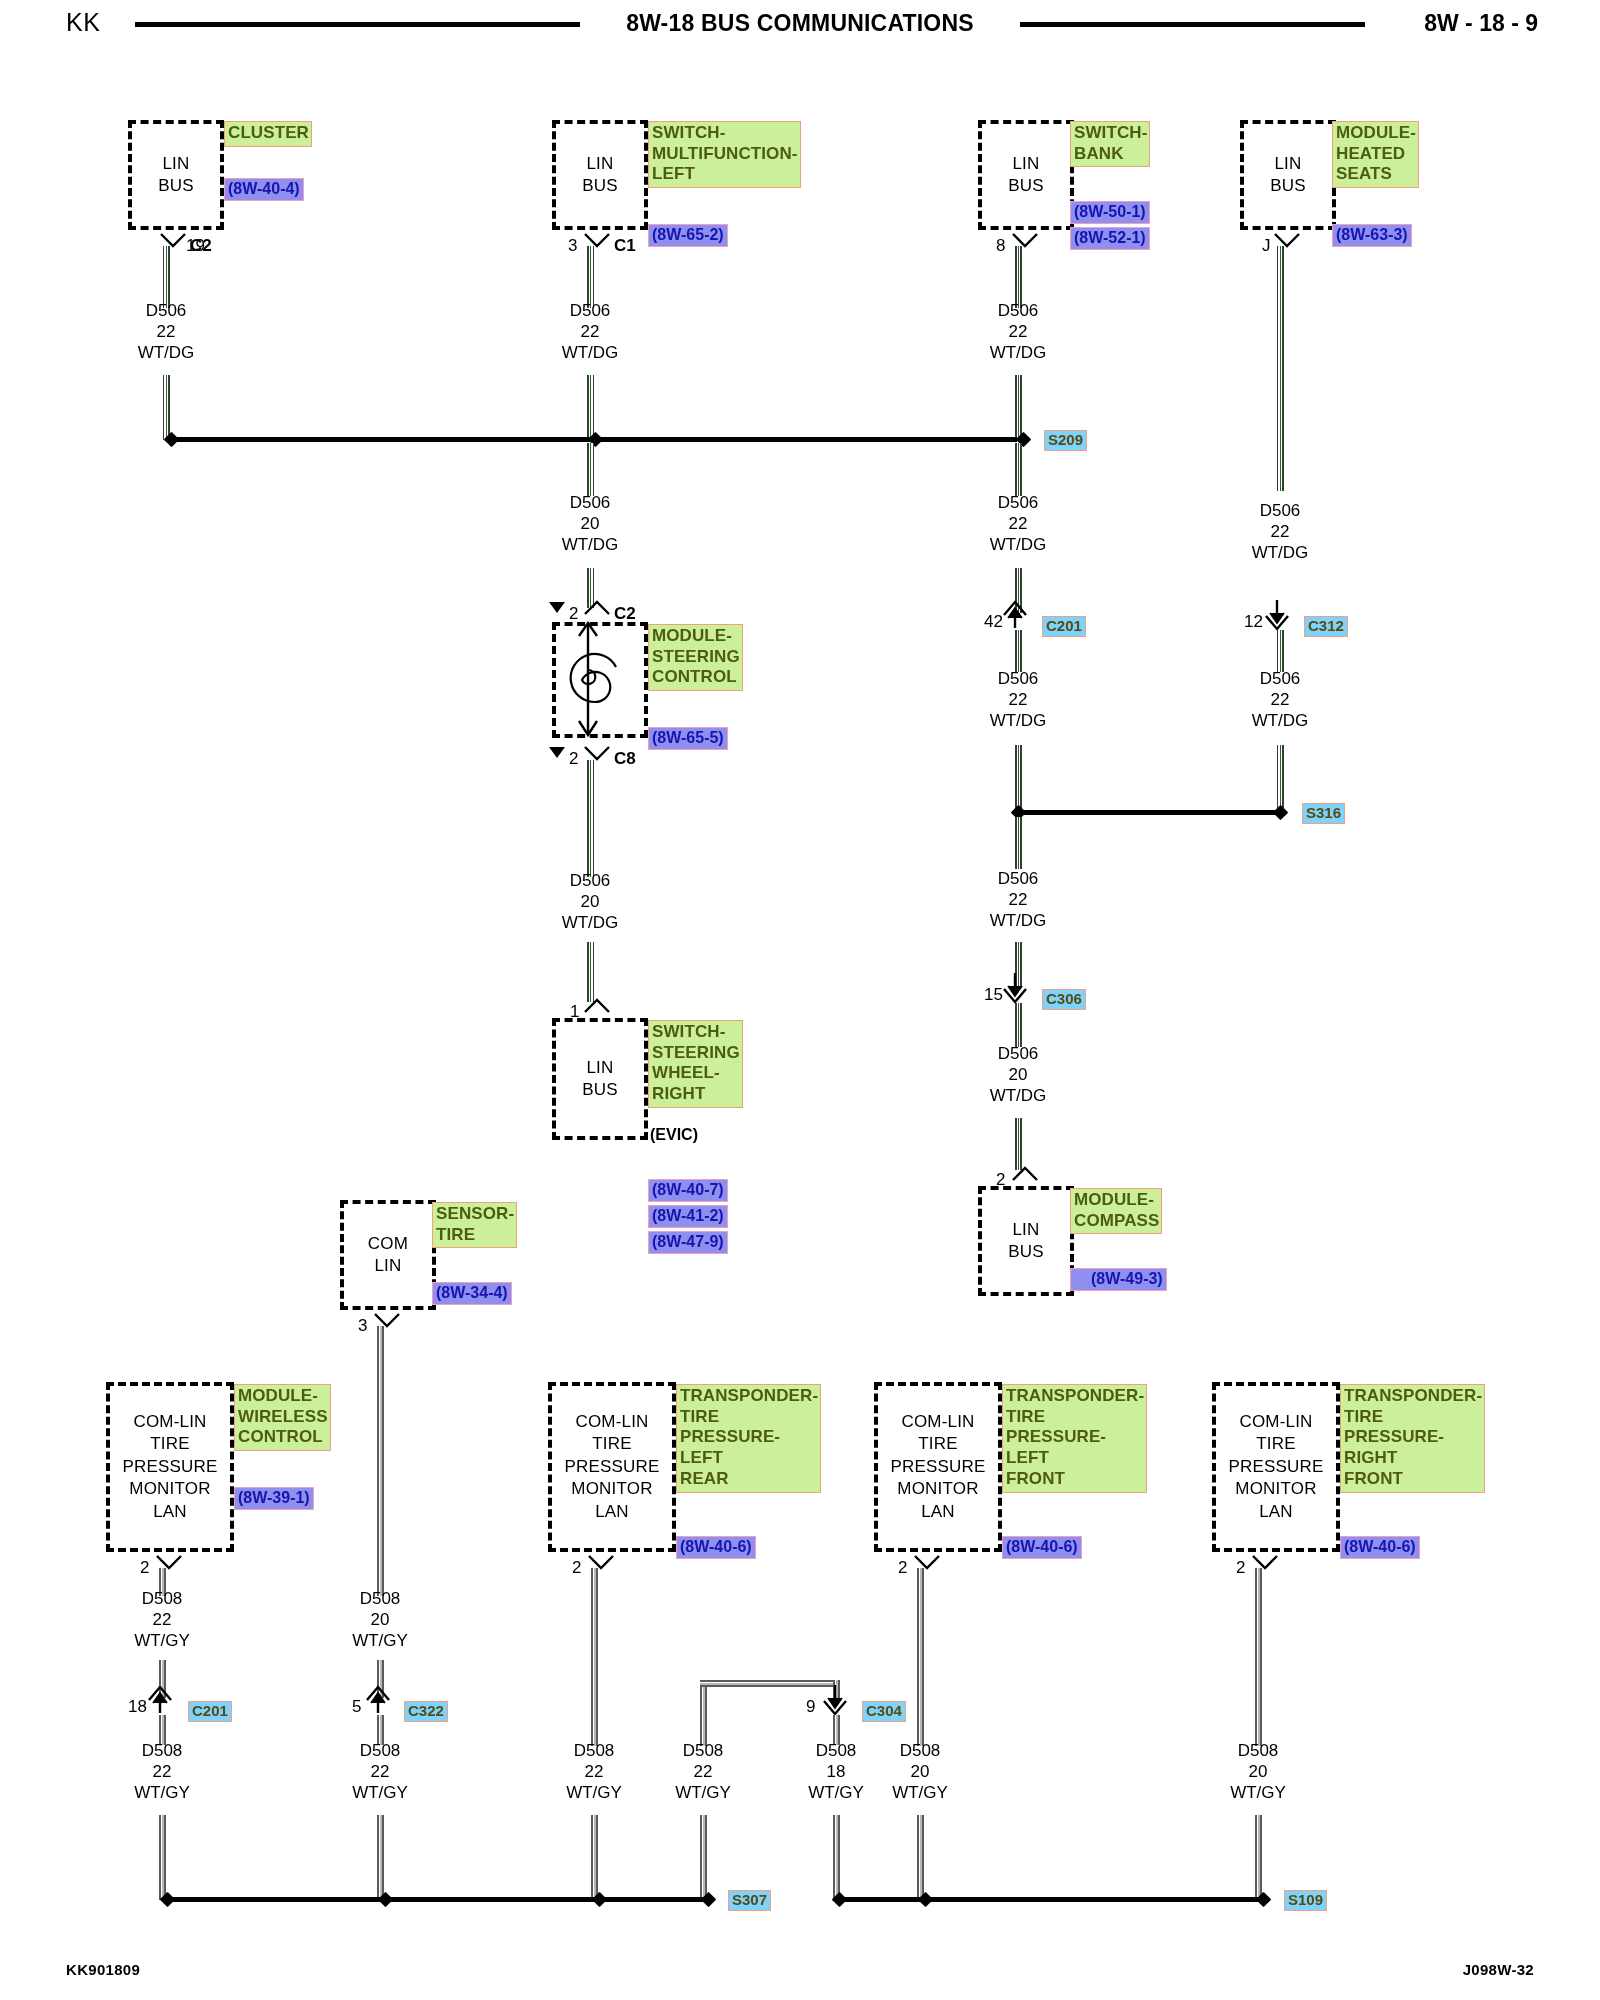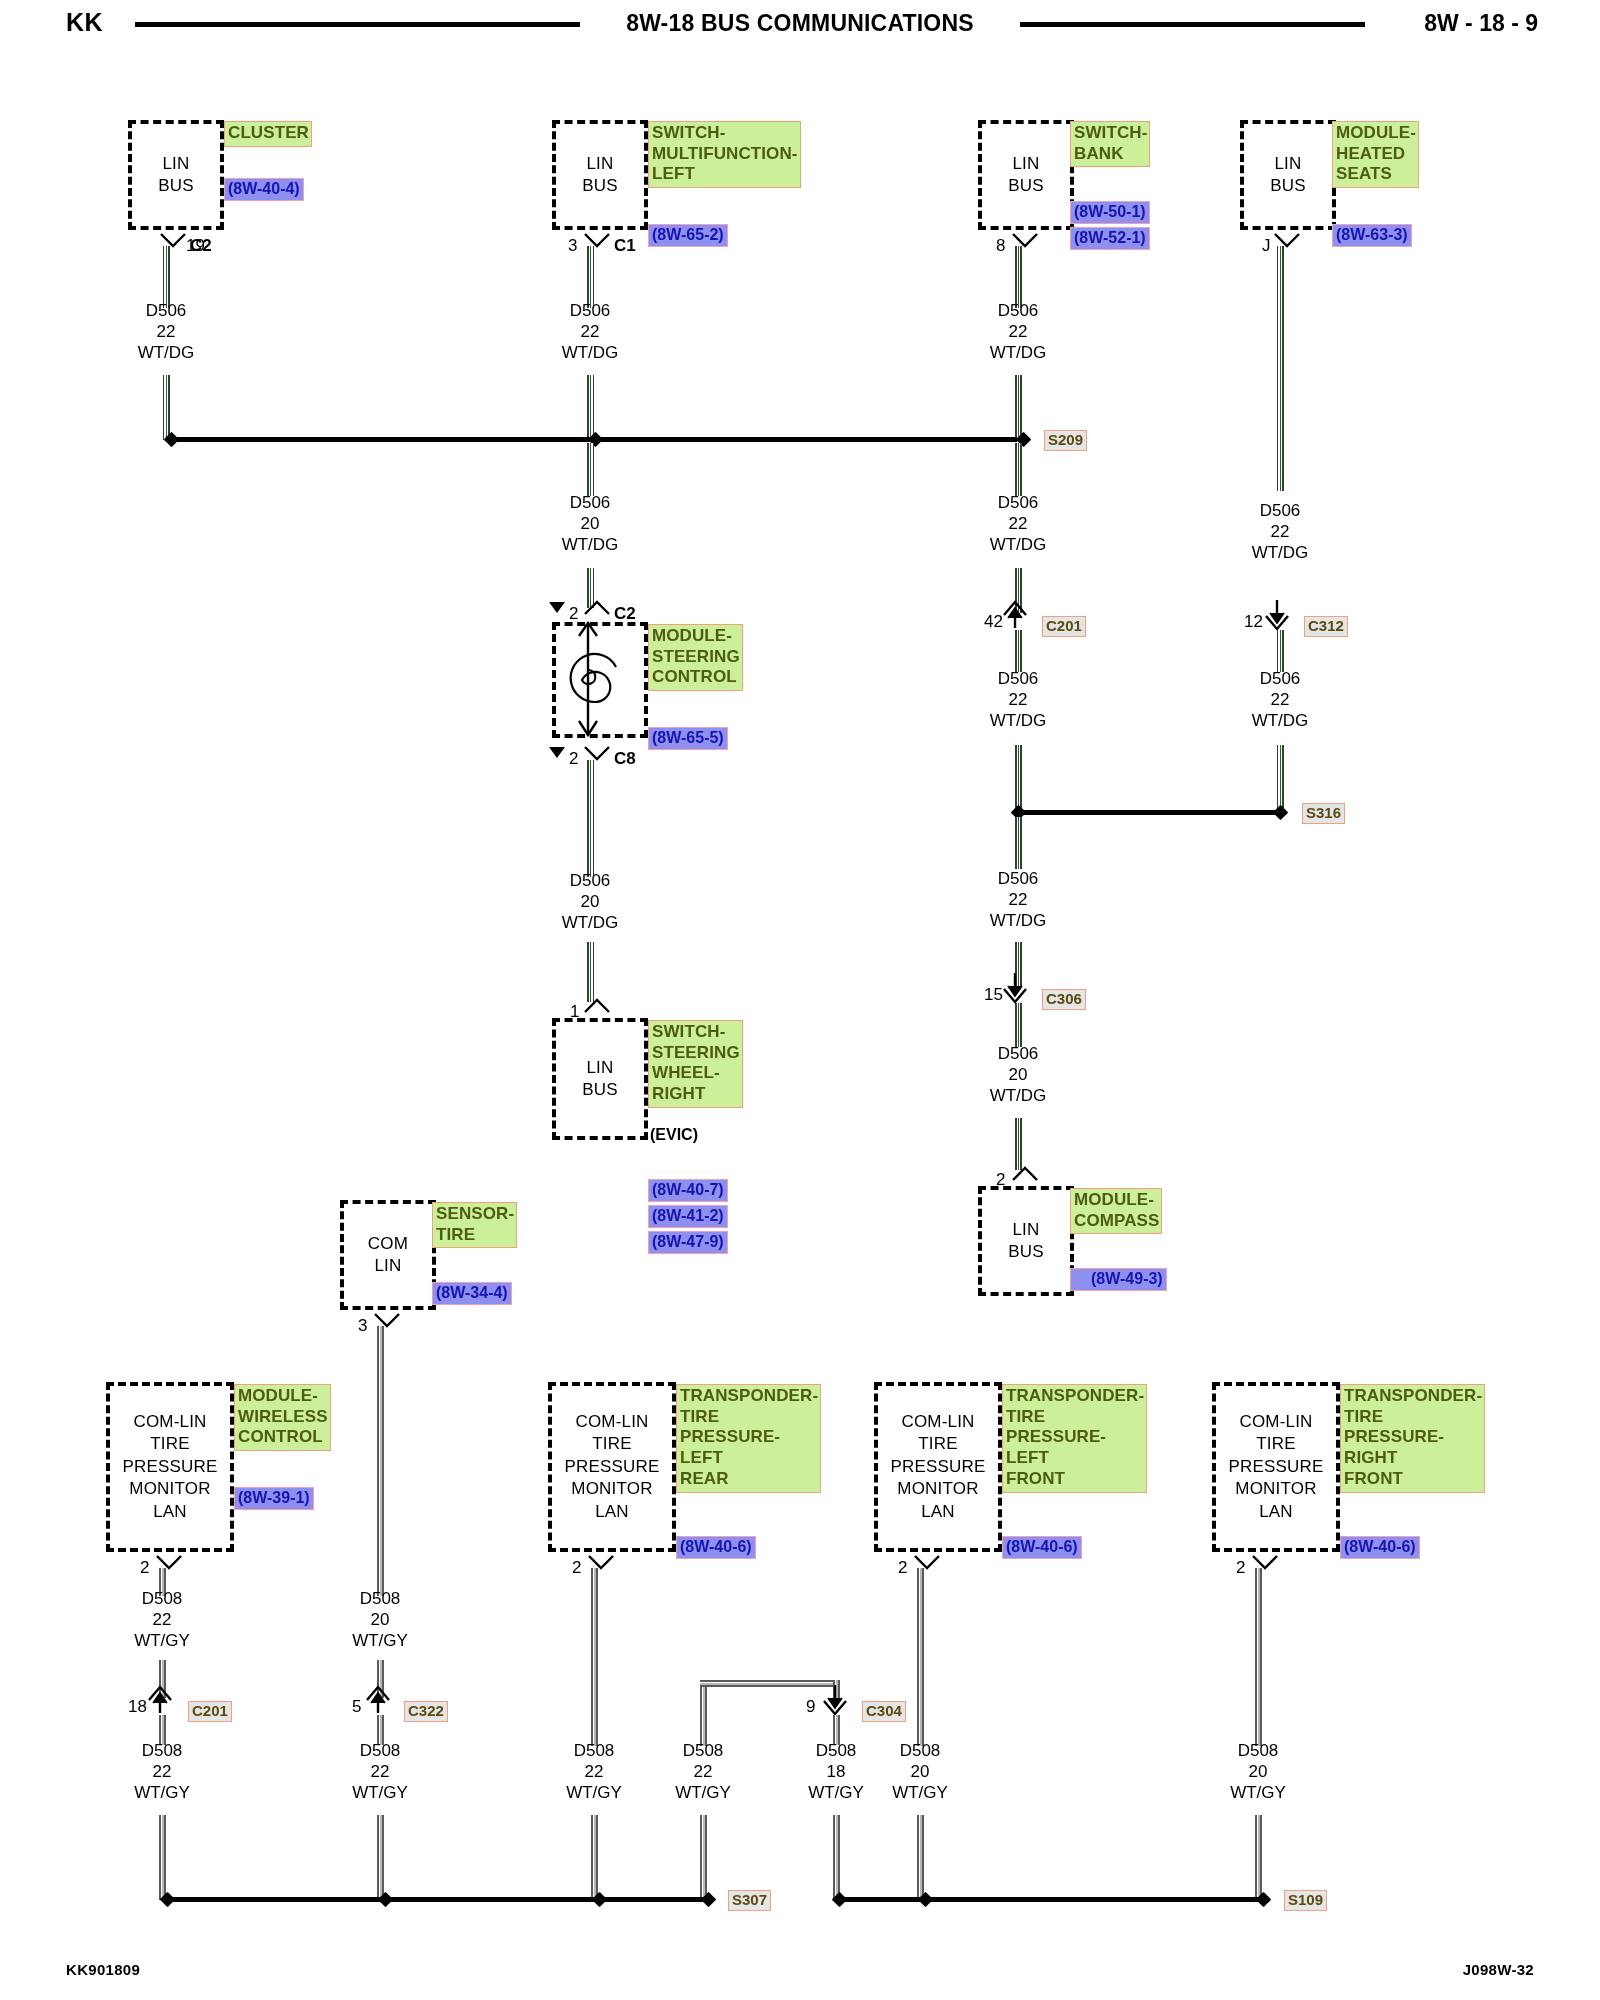--- a/index.html
+++ b/index.html
@@ -4,21 +4,21 @@
 <style>
   html,body{margin:0;padding:0;background:#fff;}
   body{
     width:1600px;height:2000px;position:relative;
     font-family:"Liberation Sans", sans-serif;
     color:#000;overflow:hidden;
   }
   .abs{position:absolute;}
 
   
-  #hdr-left{left:66px;top:8px;font-size:25px;font-weight:bold;letter-spacing:.5px;text-align:center;}
+  #hdr-left{left:66px;top:8px;font-size:25px;font-weight:normal;letter-spacing:.5px;text-align:center;}
   #hdr-title{left:0;top:10px;width:1600px;text-align:center;font-size:23px;font-weight:bold;letter-spacing:.2px;}
   #hdr-right{right:62px;top:10px;font-size:23px;font-weight:bold;}
   .hdr-rule{position:absolute;height:5px;background:#000;top:22px;}
   #rule-l{left:135px;width:445px;}
   #rule-r{left:1020px;width:345px;}
 
   
   #ftr-left{left:66px;bottom:22px;font-size:15px;font-weight:bold;letter-spacing:.3px;}
   #ftr-right{right:66px;bottom:22px;font-size:15px;font-weight:bold;letter-spacing:.3px;}
 
@@ -40,21 +40,21 @@
   }
   .tag-name span{display:block;white-space:nowrap;}
   .tag-ref{
     position:absolute;box-sizing:border-box;
     background:#8f8ff0;border:1px solid #f0a0b8;
     color:#1515b0;font-weight:bold;font-size:16px;
     line-height:1.1;padding:1px 3px 2px 3px;white-space:nowrap;margin-top:24px;
   }
   .tag-splice{
     position:absolute;box-sizing:border-box;
-    background:#e5e5e5;border:1px solid #f0a080;
+    background:#7dd3fc;border:1px solid #f0a080;
     color:#5a4a10;font-weight:bold;font-size:15px;
     line-height:1.05;padding:1px 3px 2px 3px;white-space:nowrap;
   }
   .plain-lbl{position:absolute;font-size:16px;font-weight:bold;white-space:nowrap;}
 
   
   
   .wire-v{position:absolute;width:7px;}
   .wire-v.g{
     background:linear-gradient(to right,#3a3a3a 0 1.5px,#ffffff 1.5px 2.6px,

